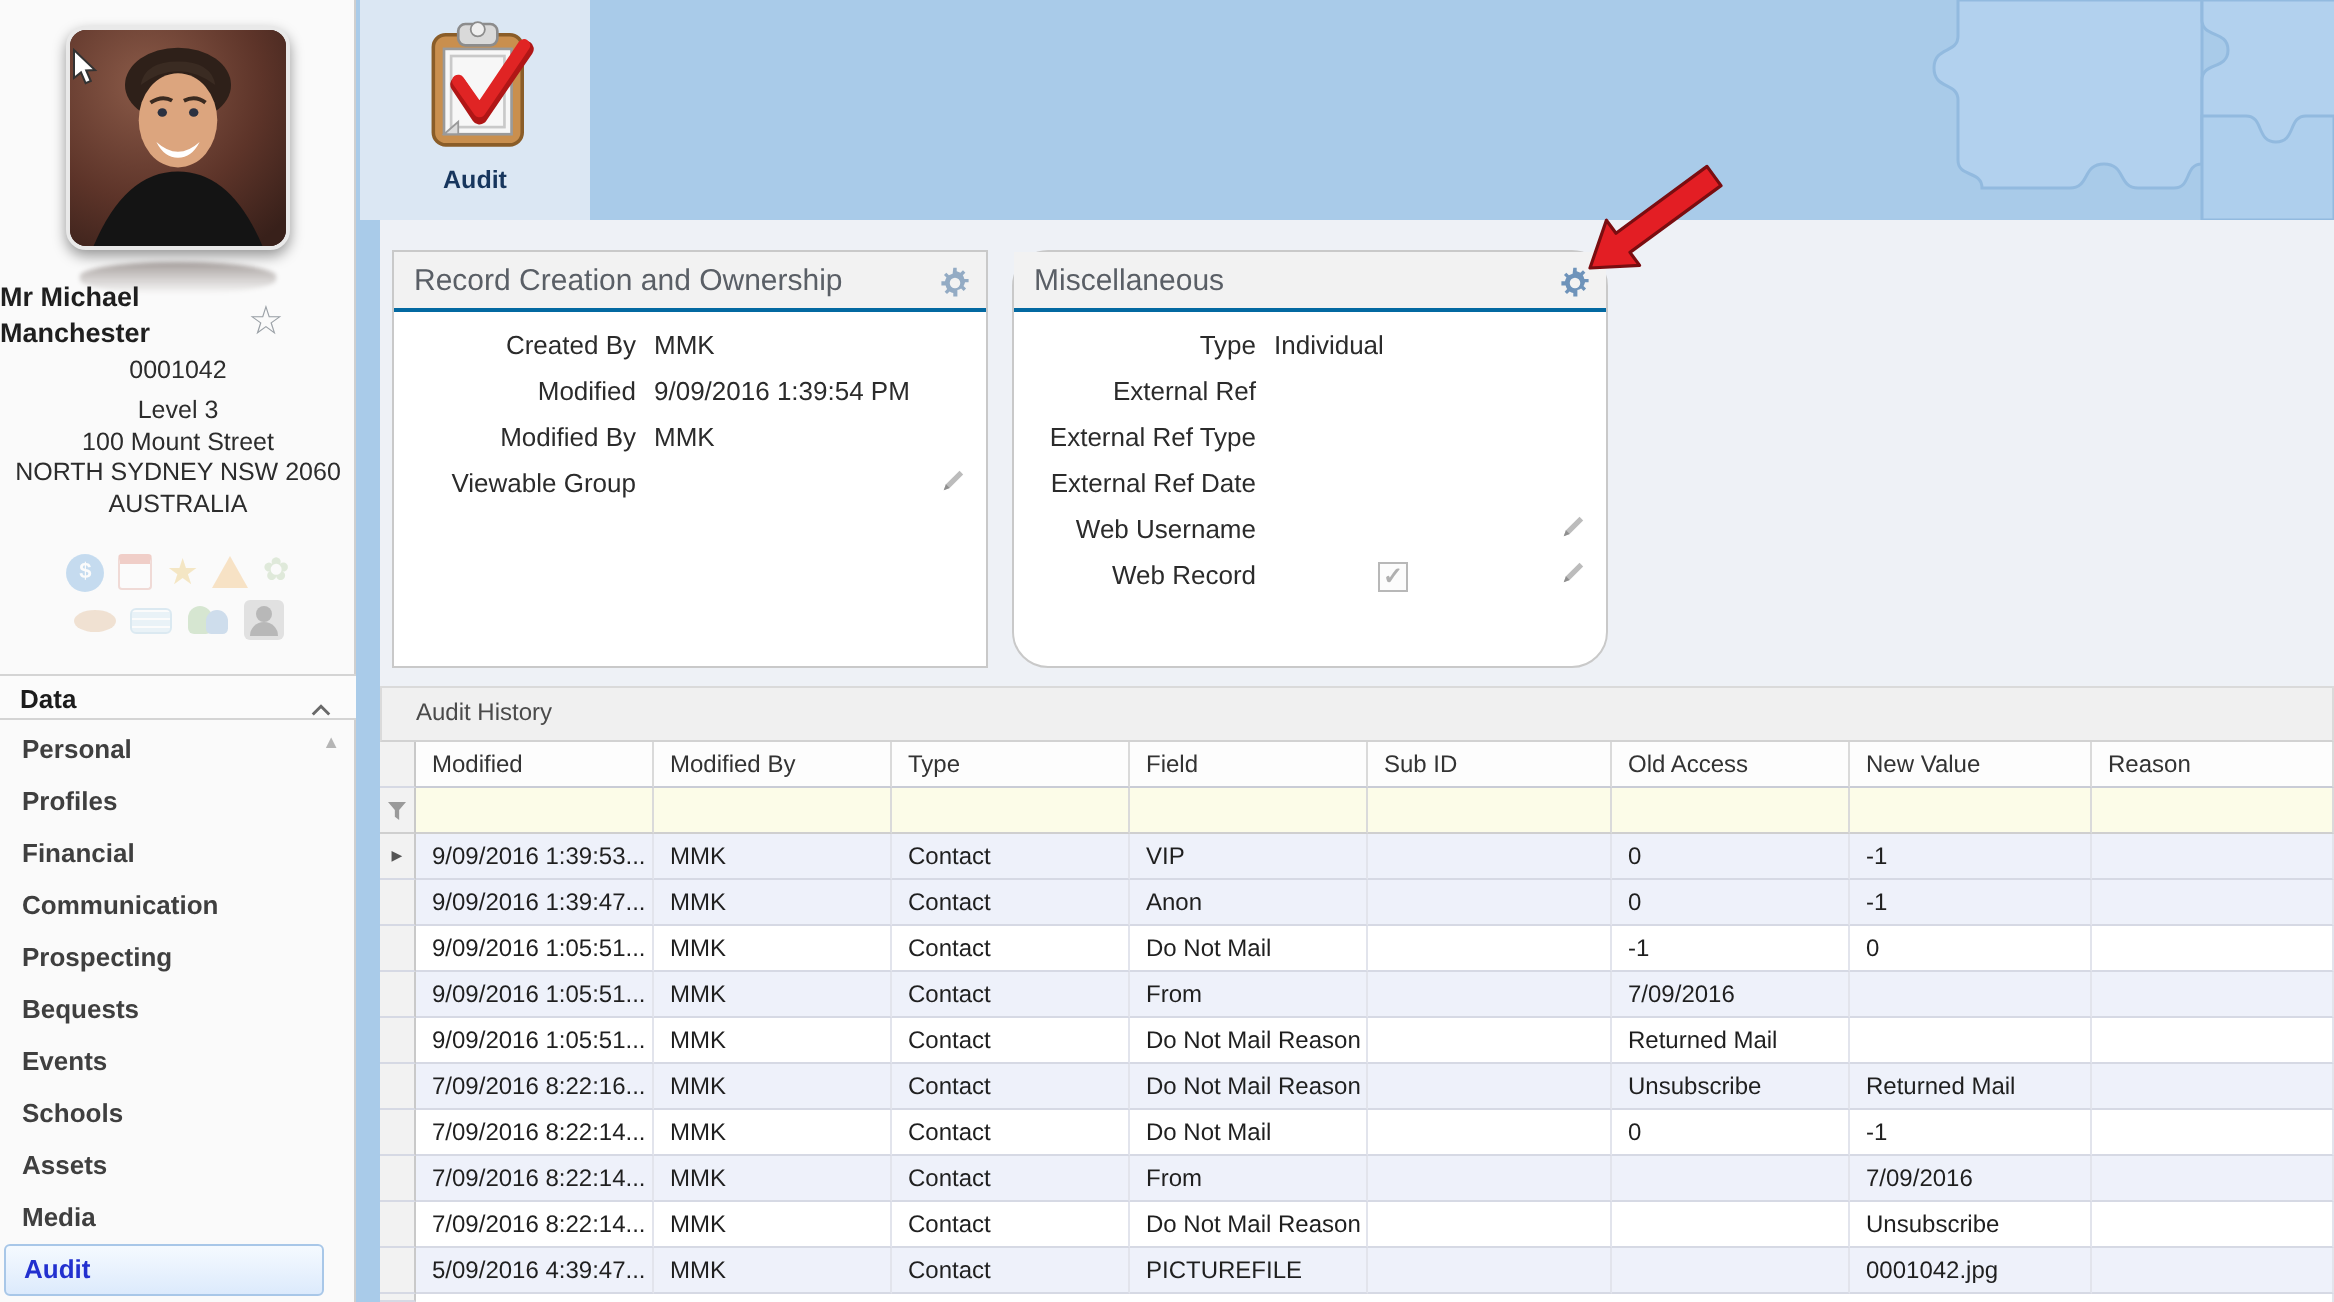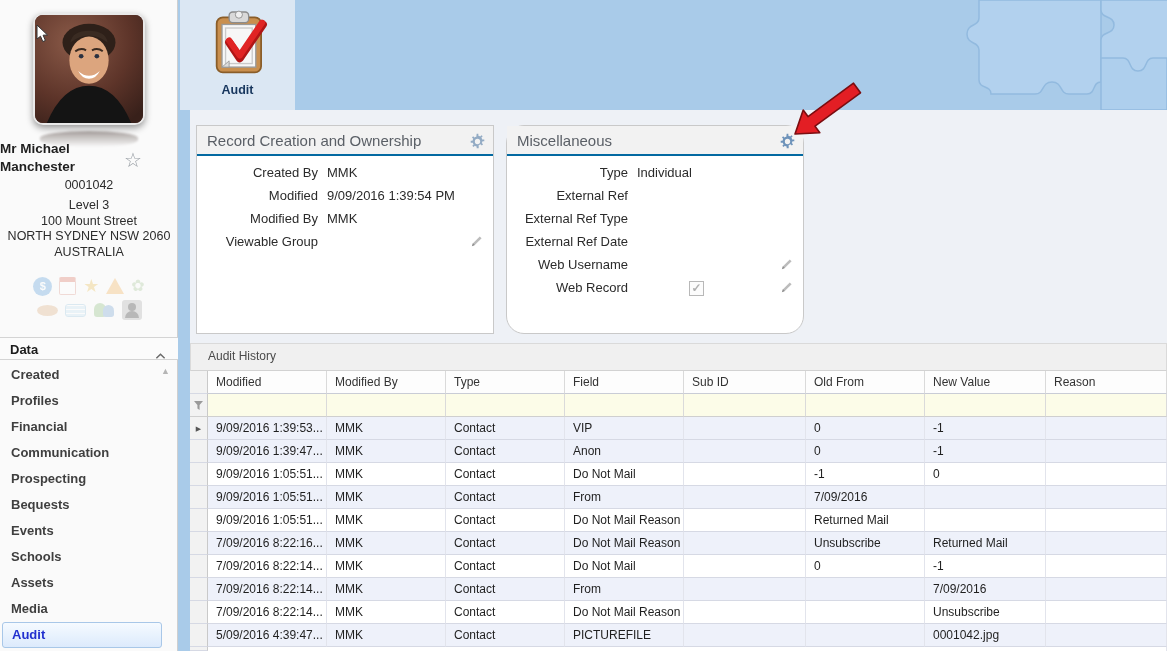--- a/index.html
+++ b/index.html
@@ -177,21 +177,21 @@
     <div class="data-header">
       <span class="lbl">Data</span>
       <span class="chev">
         <svg width="11" height="8" viewBox="0 0 12 8">
             <path d="M1.5 6.5 L6 2 L10.5 6.5" fill="none" stroke="#6a6a6a" stroke-width="1.6"></path>
           </svg>
       </span>
     </div>
     <div class="menu-scroll-up">▲</div>
     <div class="menu">
-        <div class="menu-item">Created</div>
+        <div class="menu-item">Personal</div>
         <div class="menu-item">Profiles</div>
         <div class="menu-item">Financial</div>
         <div class="menu-item">Communication</div>
         <div class="menu-item">Prospecting</div>
         <div class="menu-item">Bequests</div>
         <div class="menu-item">Events</div>
         <div class="menu-item">Schools</div>
         <div class="menu-item">Assets</div>
         <div class="menu-item">Media</div>
         <div class="menu-item selected">Audit</div>
@@ -310,21 +310,21 @@
         <span class="ah-title">Audit History</span>
       </div>
       <div class="grid">
           <div class="tr">
             <div class="th sel" style="width: 18px;"></div>
             <div class="th" style="width: 119px;">Modified</div>
             <div class="th" style="width: 119px;">Modified By</div>
             <div class="th" style="width: 119px;">Type</div>
             <div class="th" style="width: 119px;">Field</div>
             <div class="th" style="width: 122px;">Sub ID</div>
-            <div class="th" style="width: 119px;">Old From</div>
+            <div class="th" style="width: 119px;">Old Access</div>
             <div class="th" style="width: 121px;">New Value</div>
             <div class="th" style="width: 121px;">Reason</div>
           </div>
           <div class="tr">
             <div class="filter-funnel" style="width: 18px;">
               <svg width="9" height="9" viewBox="0 0 10 10">
                 <path d="M0 0 h10 L6.2 4.5 V10 L3.8 8.2 V4.5 Z" fill="#9a9a9a"></path>
               </svg>
             </div>
             <div class="td filter-cell" style="width: 119px;"></div>

